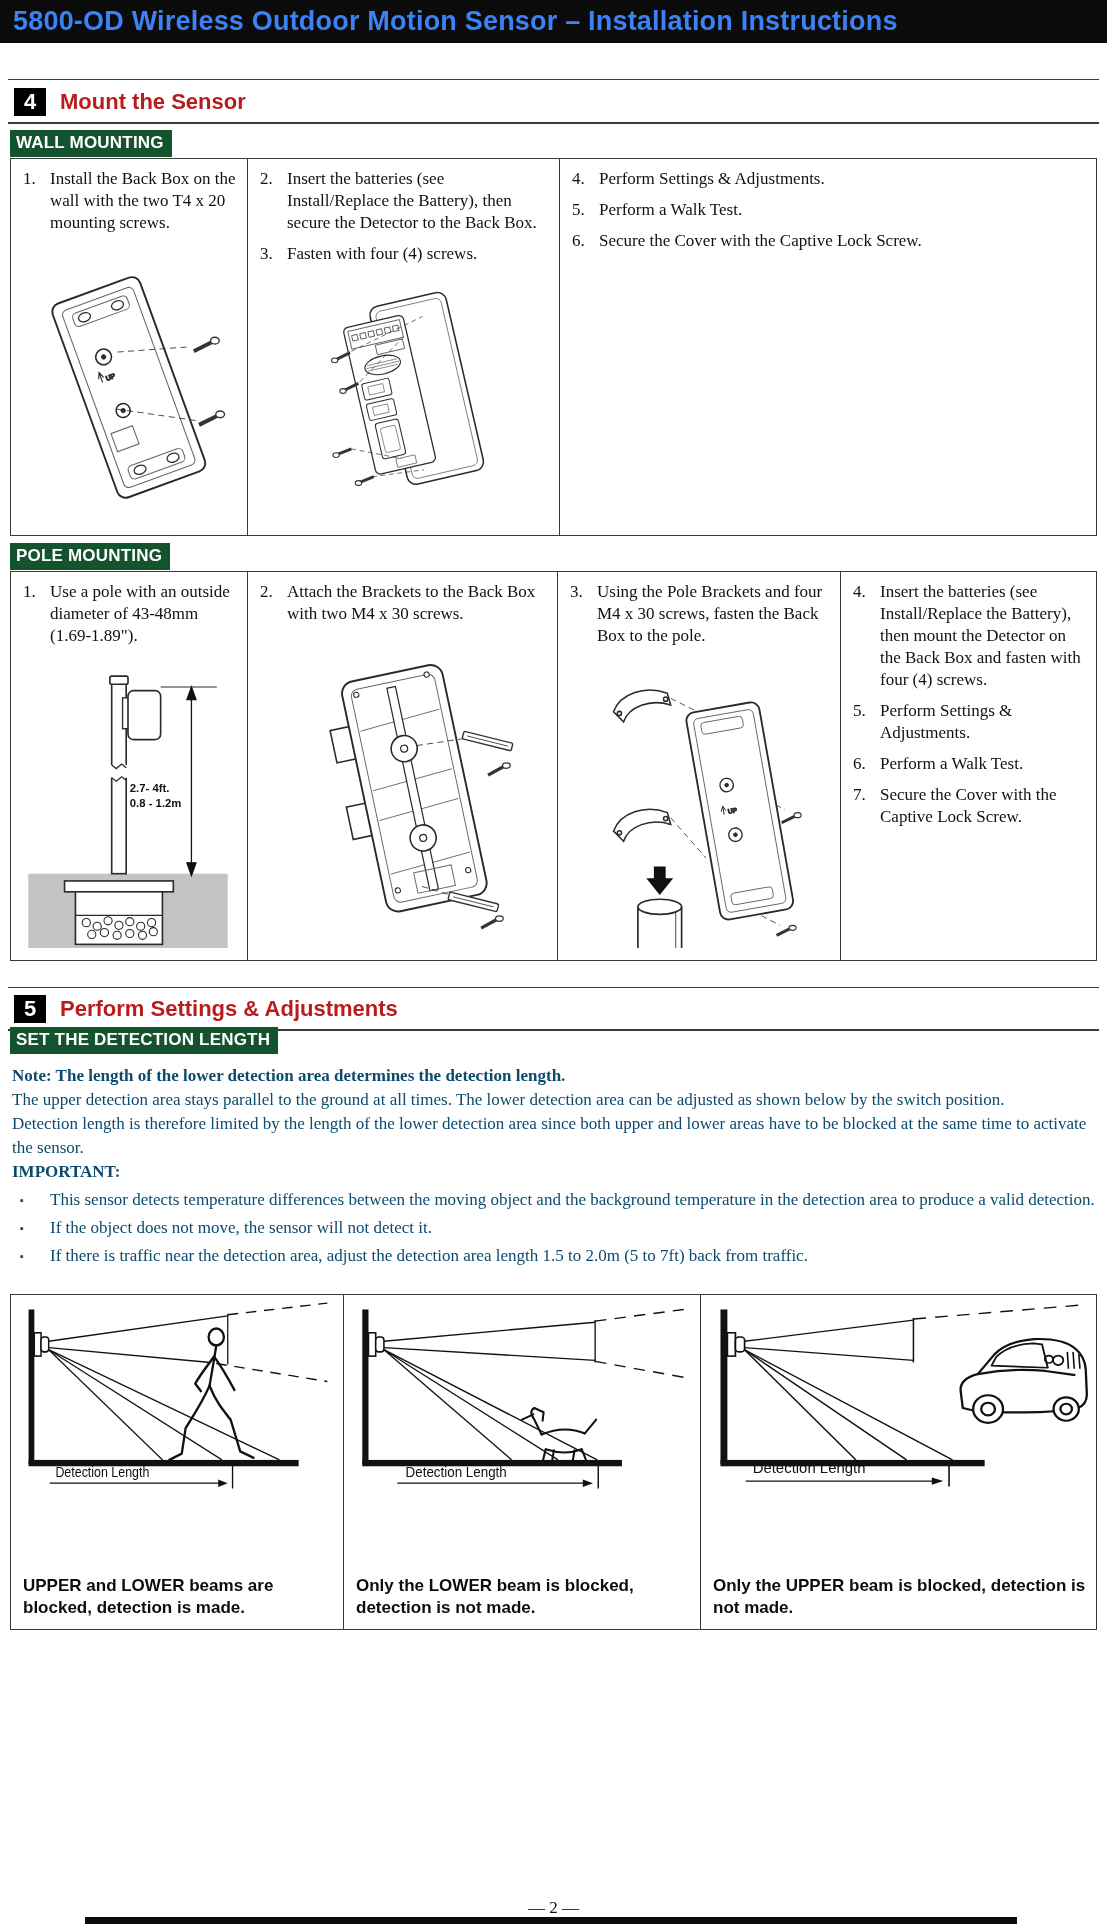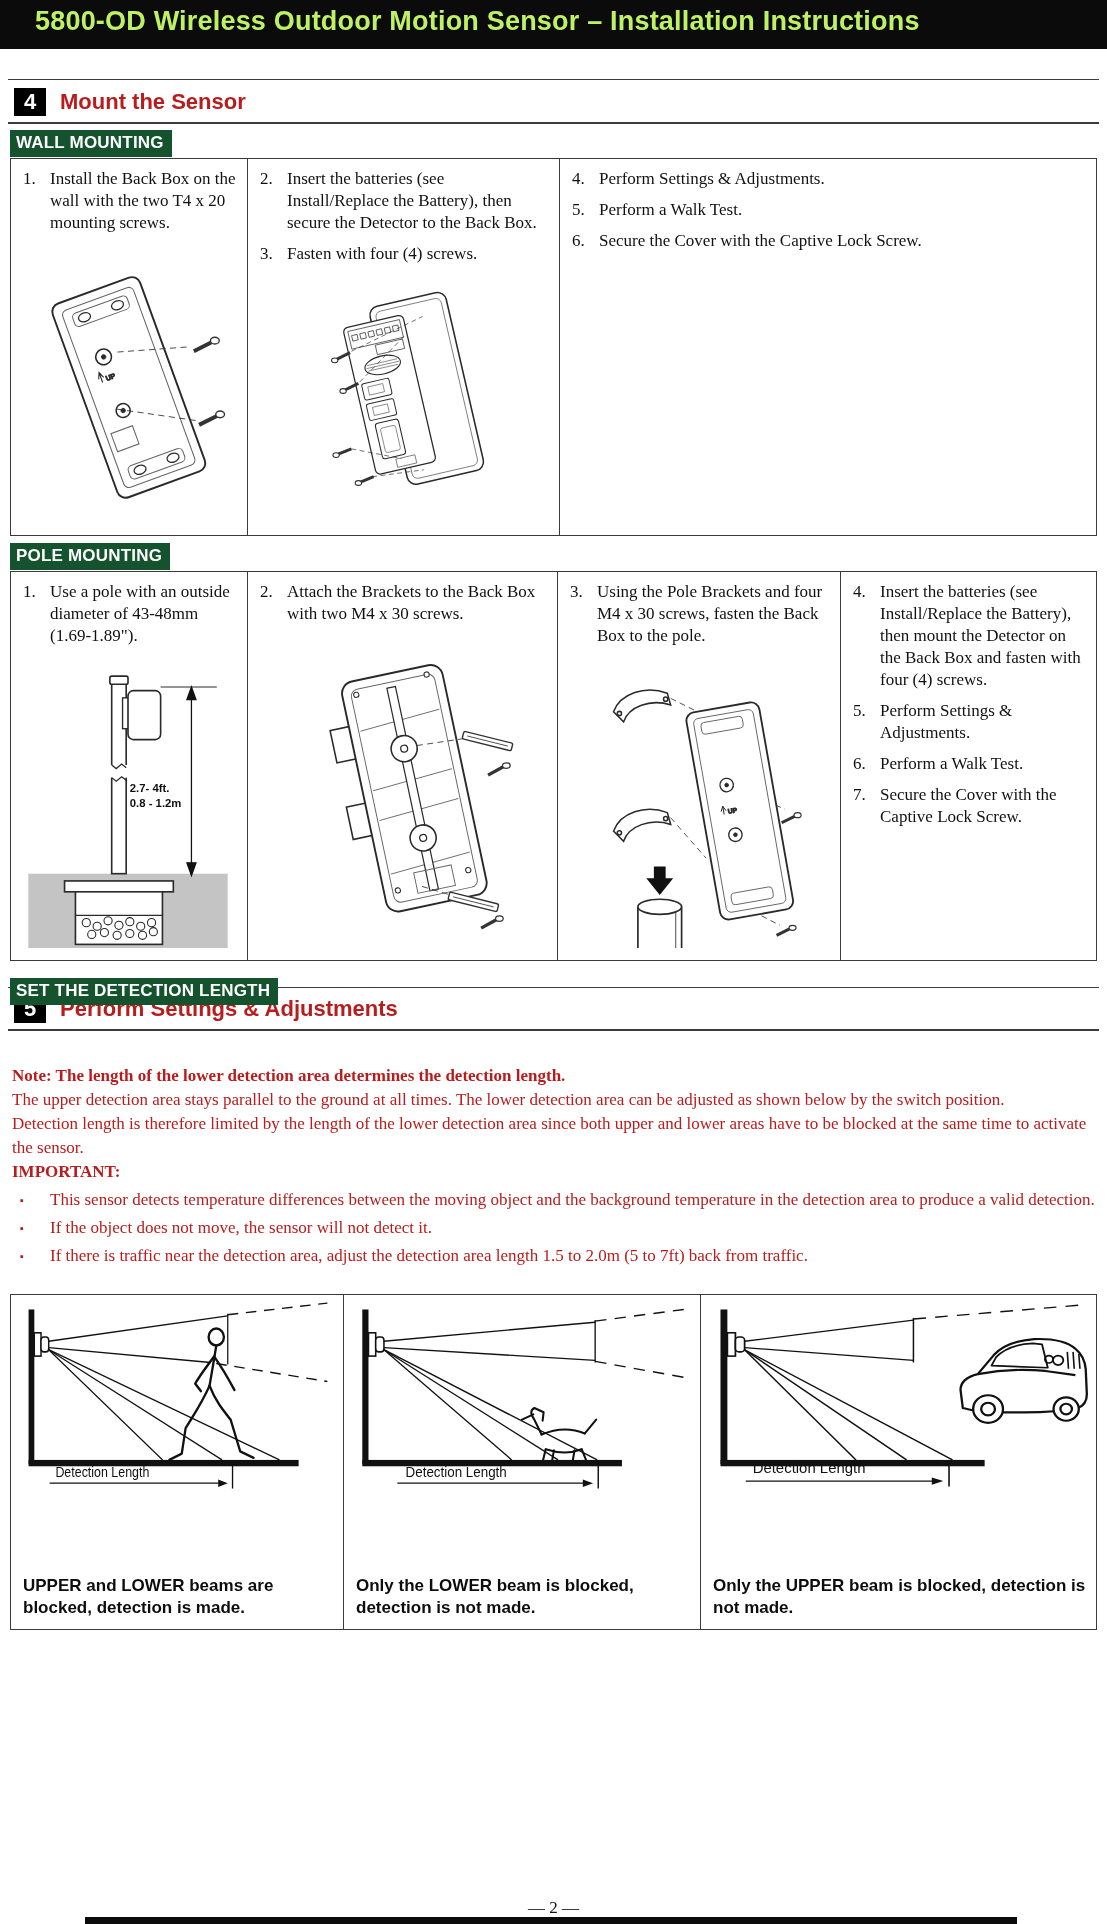--- a/index.html
+++ b/index.html
@@ -1,20 +1,20 @@
 <!DOCTYPE html>
 <html><head>
 <meta charset="utf-8">
 <style>
   html,body{margin:0;padding:0;background:#e8e8e8;}
   .page{position:relative;width:1107px;height:1924px;background:#ffffff;margin:0 auto;overflow:hidden;
         font-family:"Liberation Serif",serif;color:#111;}
   
-  .header-bar{position:absolute;top:0;left:0;right:0;height:49px;background:#0b0b0b;color:#bef264;
-        font:bold 27px/43px "Liberation Sans",sans-serif;padding-left:35px;box-sizing:border-box;
+  .header-bar{position:absolute;top:0;left:0;right:0;height:43px;background:#0b0b0b;color:#3b82f6;
+        font:bold 27px/43px "Liberation Sans",sans-serif;padding-left:13px;box-sizing:border-box;
         letter-spacing:.2px;white-space:nowrap;}
   .rule{position:absolute;left:8px;right:8px;border-top:1.5px solid #3c3c3c;}
   
   .sec-header{position:absolute;left:14px;display:flex;align-items:center;gap:14px;height:32px;}
   .sec-num{background:#000;color:#fff;font:bold 22px/28px "Liberation Sans",sans-serif;
         width:32px;height:28px;text-align:center;flex:none;}
   .sec-title{font:bold 22px/28px "Liberation Sans",sans-serif;color:#b91c1c;}
   .black-label{position:absolute;background:#14532d;color:#fff;font:bold 17px/22px "Liberation Sans",sans-serif;
         padding:2px 8px 3px 6px;letter-spacing:.2px;}
   
@@ -22,21 +22,21 @@
   .itable .cell{border-right:1.3px solid #3a3a3a;padding:9px 10px 6px 8px;box-sizing:border-box;
         display:flex;flex-direction:column;align-items:center;overflow:hidden;}
   .itable .cell:last-child{border-right:none;}
   .steps{width:100%;}
   .step{display:flex;margin:0 0 9px 4px;font:17px/22px "Liberation Serif",serif;}
   .step-num{width:27px;flex:none;}
   .step-text{flex:1;}
   .u{text-underline-offset:2px;}
   .figwrap{margin-top:2px;}
   
-  .textblock{position:absolute;left:12px;right:10px;font:17px/24px "Liberation Serif",serif;color:#b91c1c;}
+  .textblock{position:absolute;left:12px;right:10px;font:17px/24px "Liberation Serif",serif;color:#0c4a6e;}
   .note,.important{font-weight:bold;}
   .para{margin:0 0;}
   .bullet{display:flex;margin:4px 0 4px 8px;}
   .bullet-mark{width:30px;flex:none;font-size:11px;line-height:24px;}
   .bullet-text{flex:1;}
   
   .figtable{position:absolute;left:10px;right:10px;display:grid;grid-template-columns:333px 357px 1fr;
         border:1.3px solid #3a3a3a;box-sizing:border-box;background:#fff;}
   .figcell{border-right:1.3px solid #3a3a3a;padding:6px 8px 8px;box-sizing:border-box;
         display:flex;flex-direction:column;}
@@ -345,21 +345,21 @@
     </div>
   </div>
 
   <div class="rule" style="top:987px"></div>
   <div class="sec-header" style="top:993px">
     <div class="sec-num">5</div>
     <div class="sec-title">Perform Settings &amp; Adjustments</div>
   </div>
   <div class="rule" style="top:1029px;border-top-width:2px"></div>
 
-  <div class="black-label" style="top:978px;left:10px">SET THE DETECTION LENGTH</div>
+  <div class="black-label" style="top:1027px;left:10px">SET THE DETECTION LENGTH</div>
 
   <div class="textblock" style="top:1064px">
     <div class="note">Note: The length of the lower detection area determines the detection length.</div>
     <div class="para">The upper detection area stays parallel to the ground at all times.  The lower detection area can be adjusted as shown below by the switch position.</div>
     <div class="para">Detection length is therefore limited by the length of the lower detection area since both upper and lower areas have to be blocked at the same time to activate the sensor.</div>
     <div class="important">IMPORTANT:</div>
     <div>
         <div class="bullet">
           <span class="bullet-mark">▪</span>
           <span class="bullet-text">This sensor detects temperature differences between the moving object and the background temperature in the detection area to produce a valid detection.</span>

